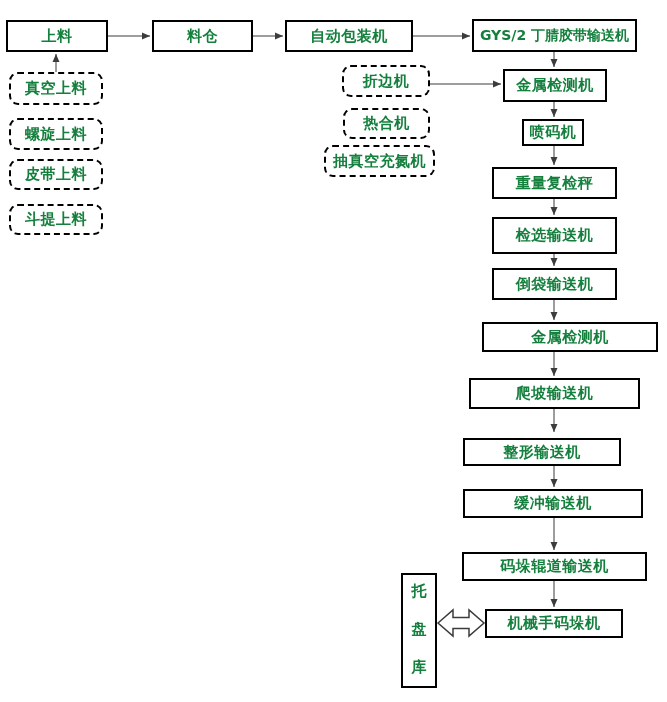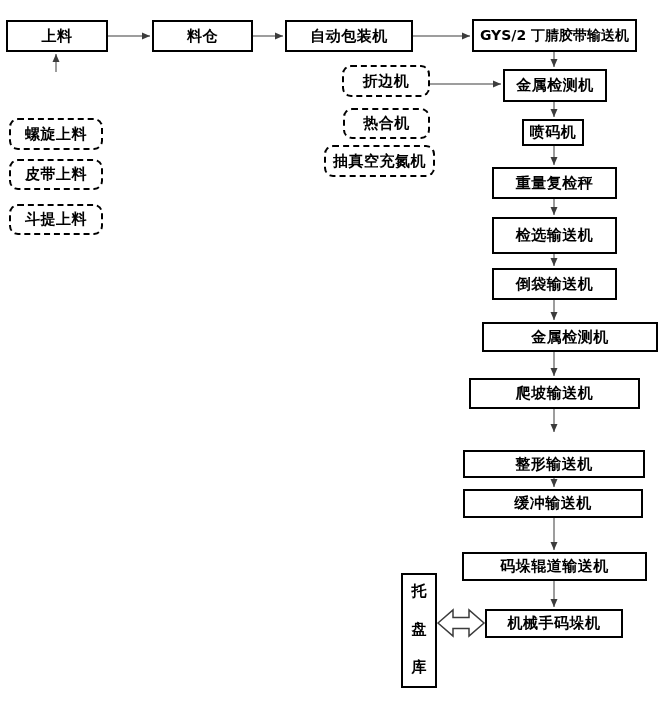--- a/index.html
+++ b/index.html
@@ -25,21 +25,21 @@
   .node {
     position: absolute;
     box-sizing: border-box;
     border: 2px solid #000000;
     background: #ffffff;
     display: flex;
     align-items: center;
     justify-content: center;
     font-size: 15px;
     font-weight: 700;
-    color: #000000;
+    color: #15803d;
     white-space: nowrap;
     letter-spacing: 0.5px;
   }
   .node.dashed {
     border: 2px dashed #000000;
     border-radius: 9px;
   }
   .node.vertical {
     flex-direction: column;
     justify-content: space-between;
@@ -80,36 +80,37 @@
       <line x1="554" y1="581" x2="554" y2="607" marker-end="url(#ah)"></line>
     </g>
     <polygon points="438,623 453,610 453,617.5 469,617.5 469,610 484,623 469,636 469,628.5 453,628.5 453,636" fill="#ffffff" stroke="#3c3c3c" stroke-width="1.5"></polygon>
   </svg>
 
   <div class="node" style="left:6px;top:20px;width:102px;height:32px">上料</div>
   <div class="node" style="left:152px;top:20px;width:101px;height:32px">料仓</div>
   <div class="node" style="left:285px;top:20px;width:128px;height:32px">自动包装机</div>
   <div class="node small-pad" style="left:472px;top:19px;width:165px;height:33px;font-size:14px">GYS/2 丁腈胶带输送机</div>
 
+  <div class="node dashed" style="left:9px;top:72px;width:94px;height:33px">真空上料</div>
   <div class="node dashed" style="left:9px;top:118px;width:94px;height:32px">螺旋上料</div>
   <div class="node dashed" style="left:9px;top:159px;width:94px;height:31px">皮带上料</div>
   <div class="node dashed" style="left:9px;top:204px;width:94px;height:31px">斗提上料</div>
 
   <div class="node dashed" style="left:342px;top:65px;width:88px;height:32px">折边机</div>
   <div class="node dashed" style="left:343px;top:108px;width:87px;height:31px">热合机</div>
   <div class="node dashed" style="left:324px;top:145px;width:111px;height:32px">抽真空充氮机</div>
 
   <div class="node" style="left:503px;top:69px;width:104px;height:33px">金属检测机</div>
   <div class="node" style="left:522px;top:119px;width:62px;height:27px">喷码机</div>
   <div class="node" style="left:492px;top:167px;width:125px;height:32px">重量复检秤</div>
   <div class="node" style="left:492px;top:217px;width:125px;height:37px">检选输送机</div>
   <div class="node" style="left:492px;top:268px;width:125px;height:32px">倒袋输送机</div>
   <div class="node" style="left:482px;top:322px;width:176px;height:30px">金属检测机</div>
   <div class="node" style="left:469px;top:378px;width:171px;height:31px">爬坡输送机</div>
-  <div class="node" style="left:463px;top:450px;width:182px;height:28px">整形输送机</div>
+  <div class="node" style="left:463px;top:438px;width:158px;height:28px">整形输送机</div>
   <div class="node" style="left:463px;top:489px;width:180px;height:29px">缓冲输送机</div>
   <div class="node" style="left:462px;top:552px;width:185px;height:29px">码垛辊道输送机</div>
   <div class="node" style="left:485px;top:609px;width:138px;height:29px">机械手码垛机</div>
 
   <div class="node vertical" style="left:401px;top:573px;width:36px;height:115px">
     <span>托</span>
     <span>盘</span>
     <span>库</span>
   </div>
 

